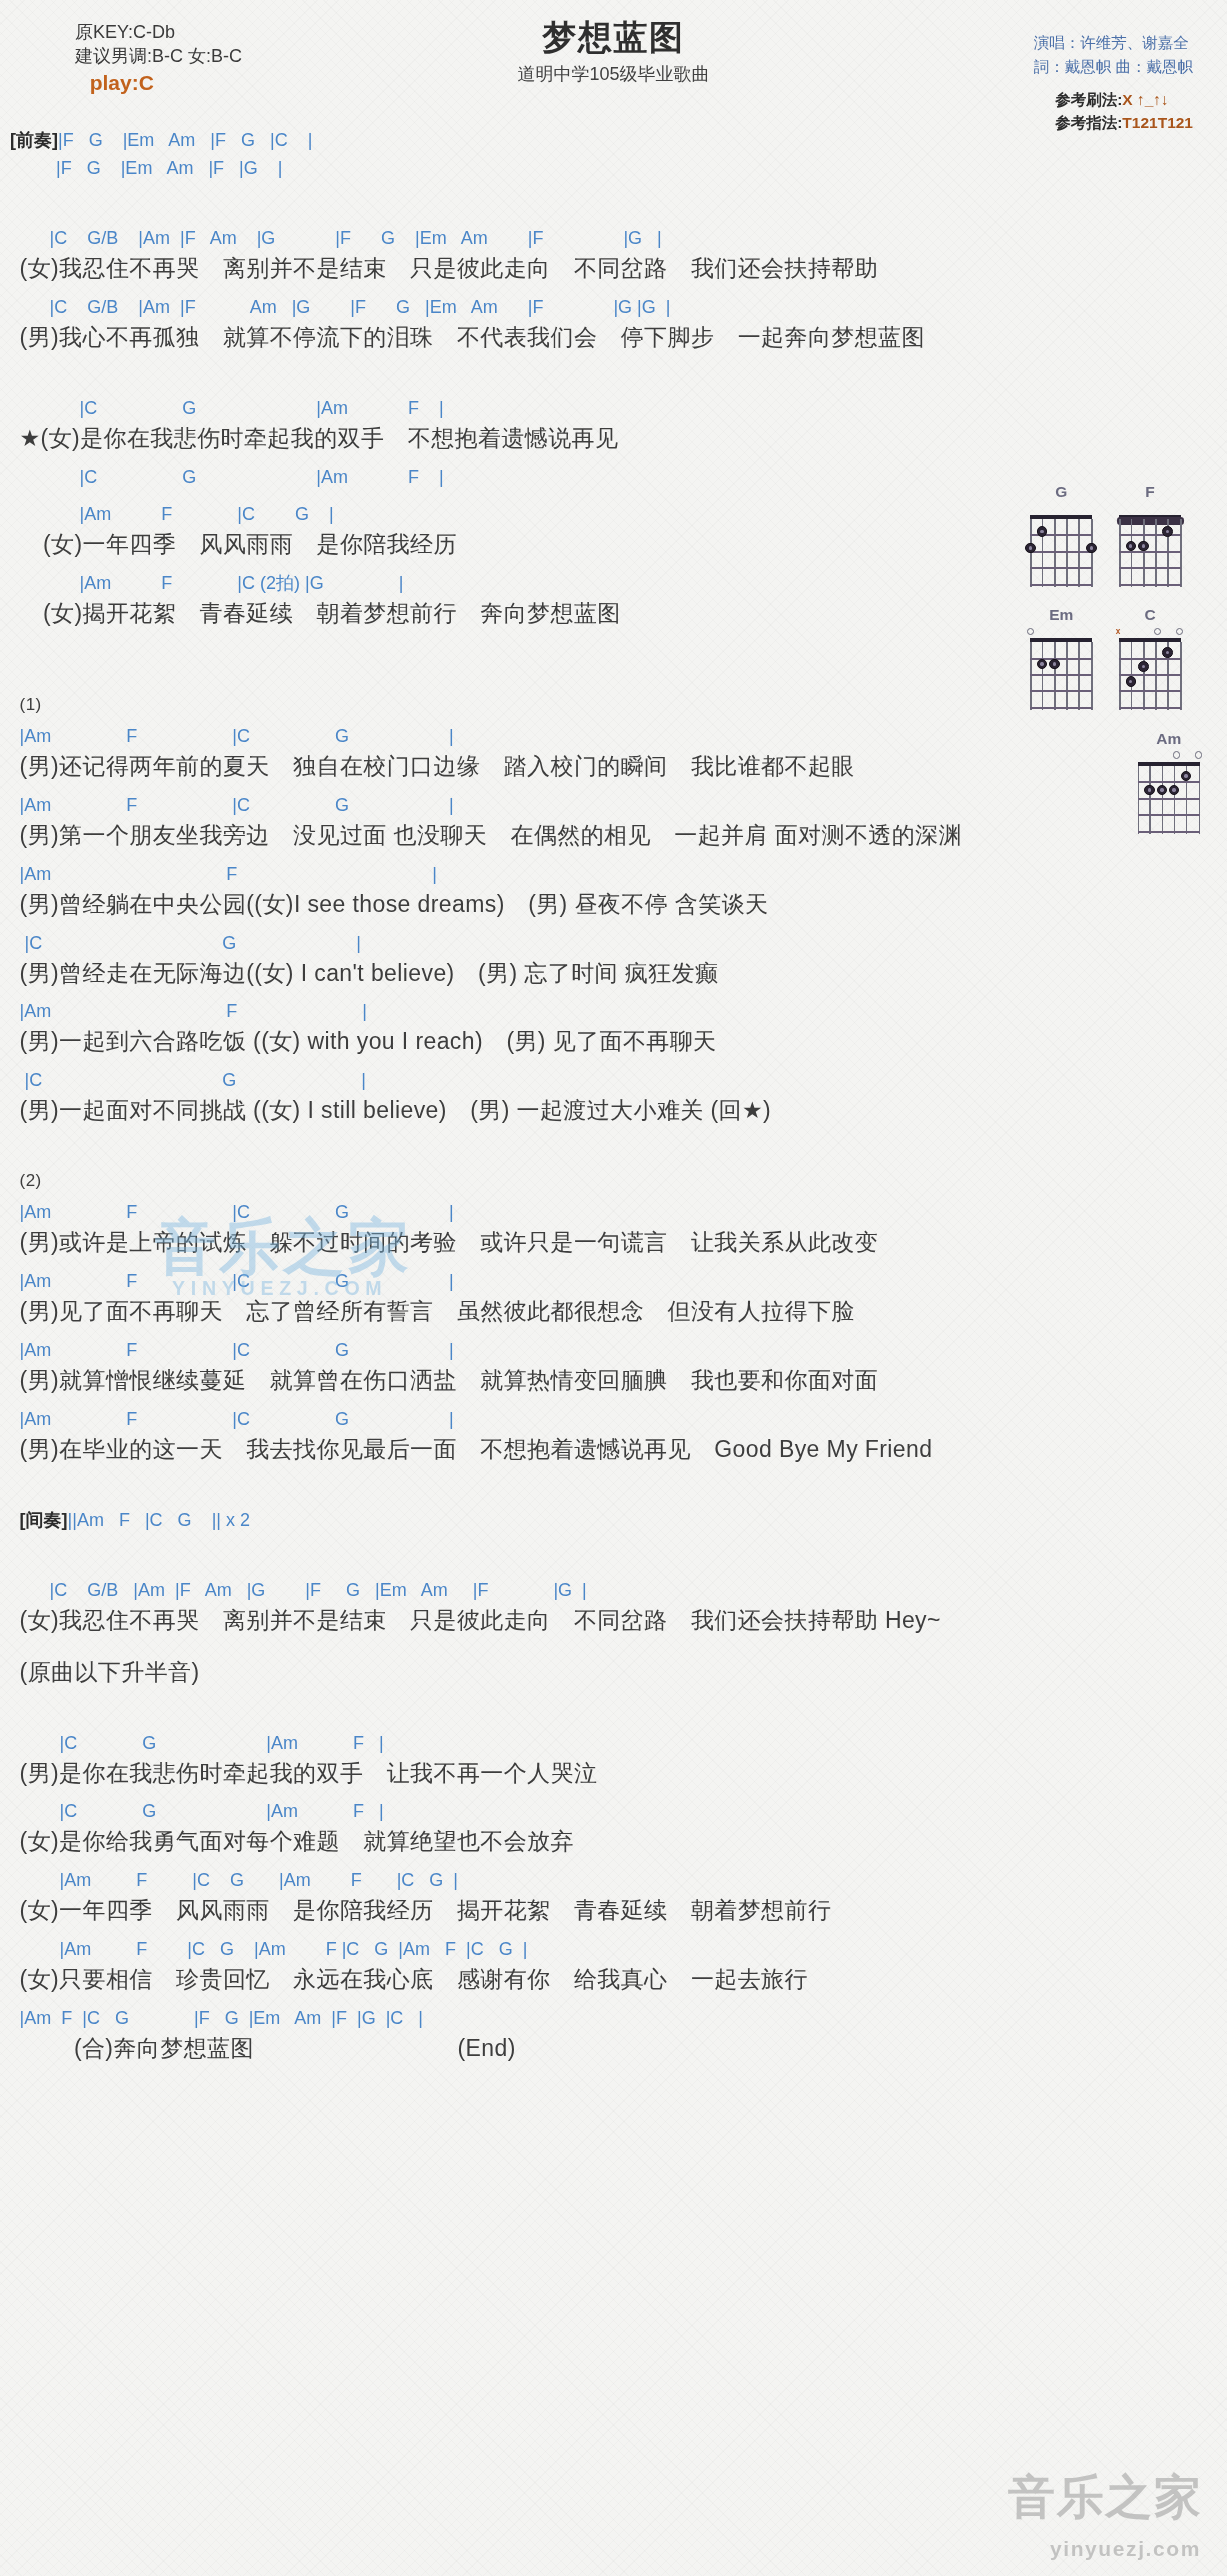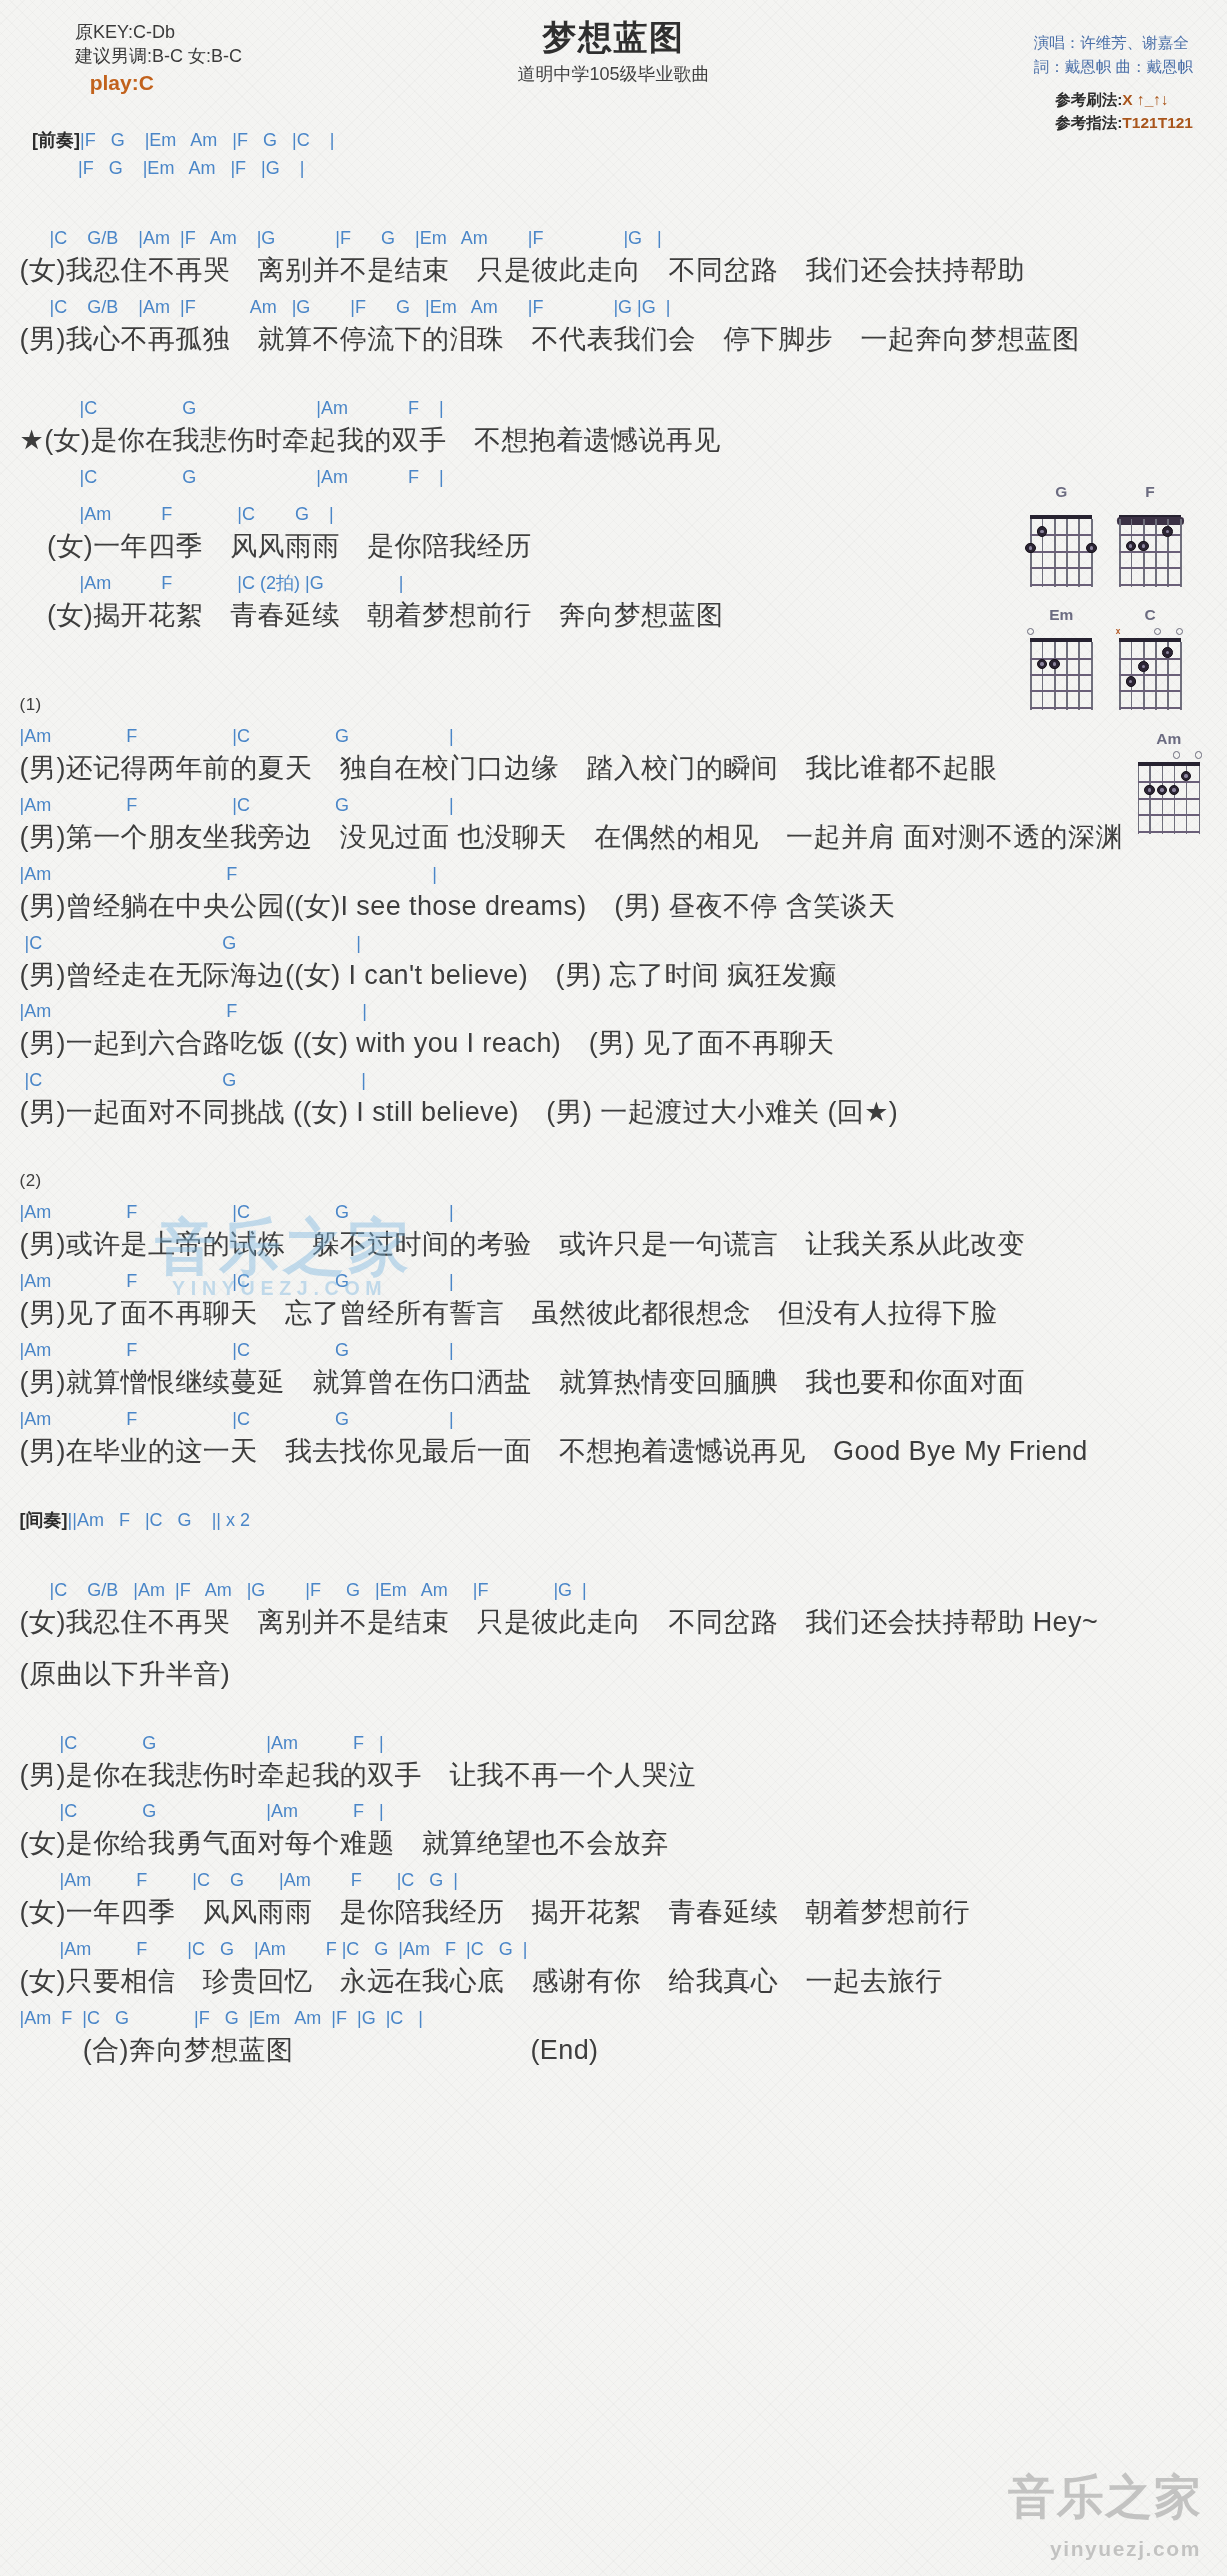--- a/index.html
+++ b/index.html
@@ -42,21 +42,21 @@
   .line{
     white-space:pre;
     font-family:"Liberation Sans","DejaVu Sans",sans-serif;
     line-height:1.0;
   }
   .chordline{
     font-size:18px;color:#4a86c8;letter-spacing:0px;
     height:28px;
   }
   .lyricline{
-    font-size:27px;color:#3d3d3d;height:31px;letter-spacing:0.4px;
+    font-size:23px;color:#3d3d3d;height:31px;letter-spacing:0.4px;
   }
   .sectionlabel{color:#2b2b2b;font-weight:bold;}
   .spacer{height:21px;}
   .smallspacer{height:9.8px;}
 
   
   .diagrams{
     position:absolute;right:14.7px;top:483px;width:188px;
   }
   .diagrow{display:flex;justify-content:flex-start;gap:14.7px;margin-bottom:19.6px;}
@@ -108,21 +108,21 @@
       <div>詞：戴恩帜  曲：戴恩帜</div>
     </div>
     <div class="playinfo">
       <div><span>参考刷法:</span><span class="val">X ↑_↑↓</span></div>
       <div><span>参考指法:</span><span class="val">T121T121</span></div>
     </div>
   </div>
 
   <div class="body">
 
-    <div style="padding-left:32px">
+    <div style="padding-left:10px">
       <div class="line chordline"><span class="sectionlabel">[前奏]</span><span>|F   G    |Em   Am   |F   G   |C    |</span></div>
       <div class="line chordline"><span style="visibility:hidden">[前奏]</span><span>|F   G    |Em   Am   |F   |G    |</span></div>
     </div>
 
     <div class="spacer"></div>
     <div class="spacer"></div>
 
     <div style="padding-left:19.6px">
       <div class="line chordline">      |C    G/B    |Am  |F   Am    |G            |F      G    |Em   Am        |F                |G   |</div>
       <div class="line lyricline">(女)我忍住不再哭　离别并不是结束　只是彼此走向　不同岔路　我们还会扶持帮助</div>

